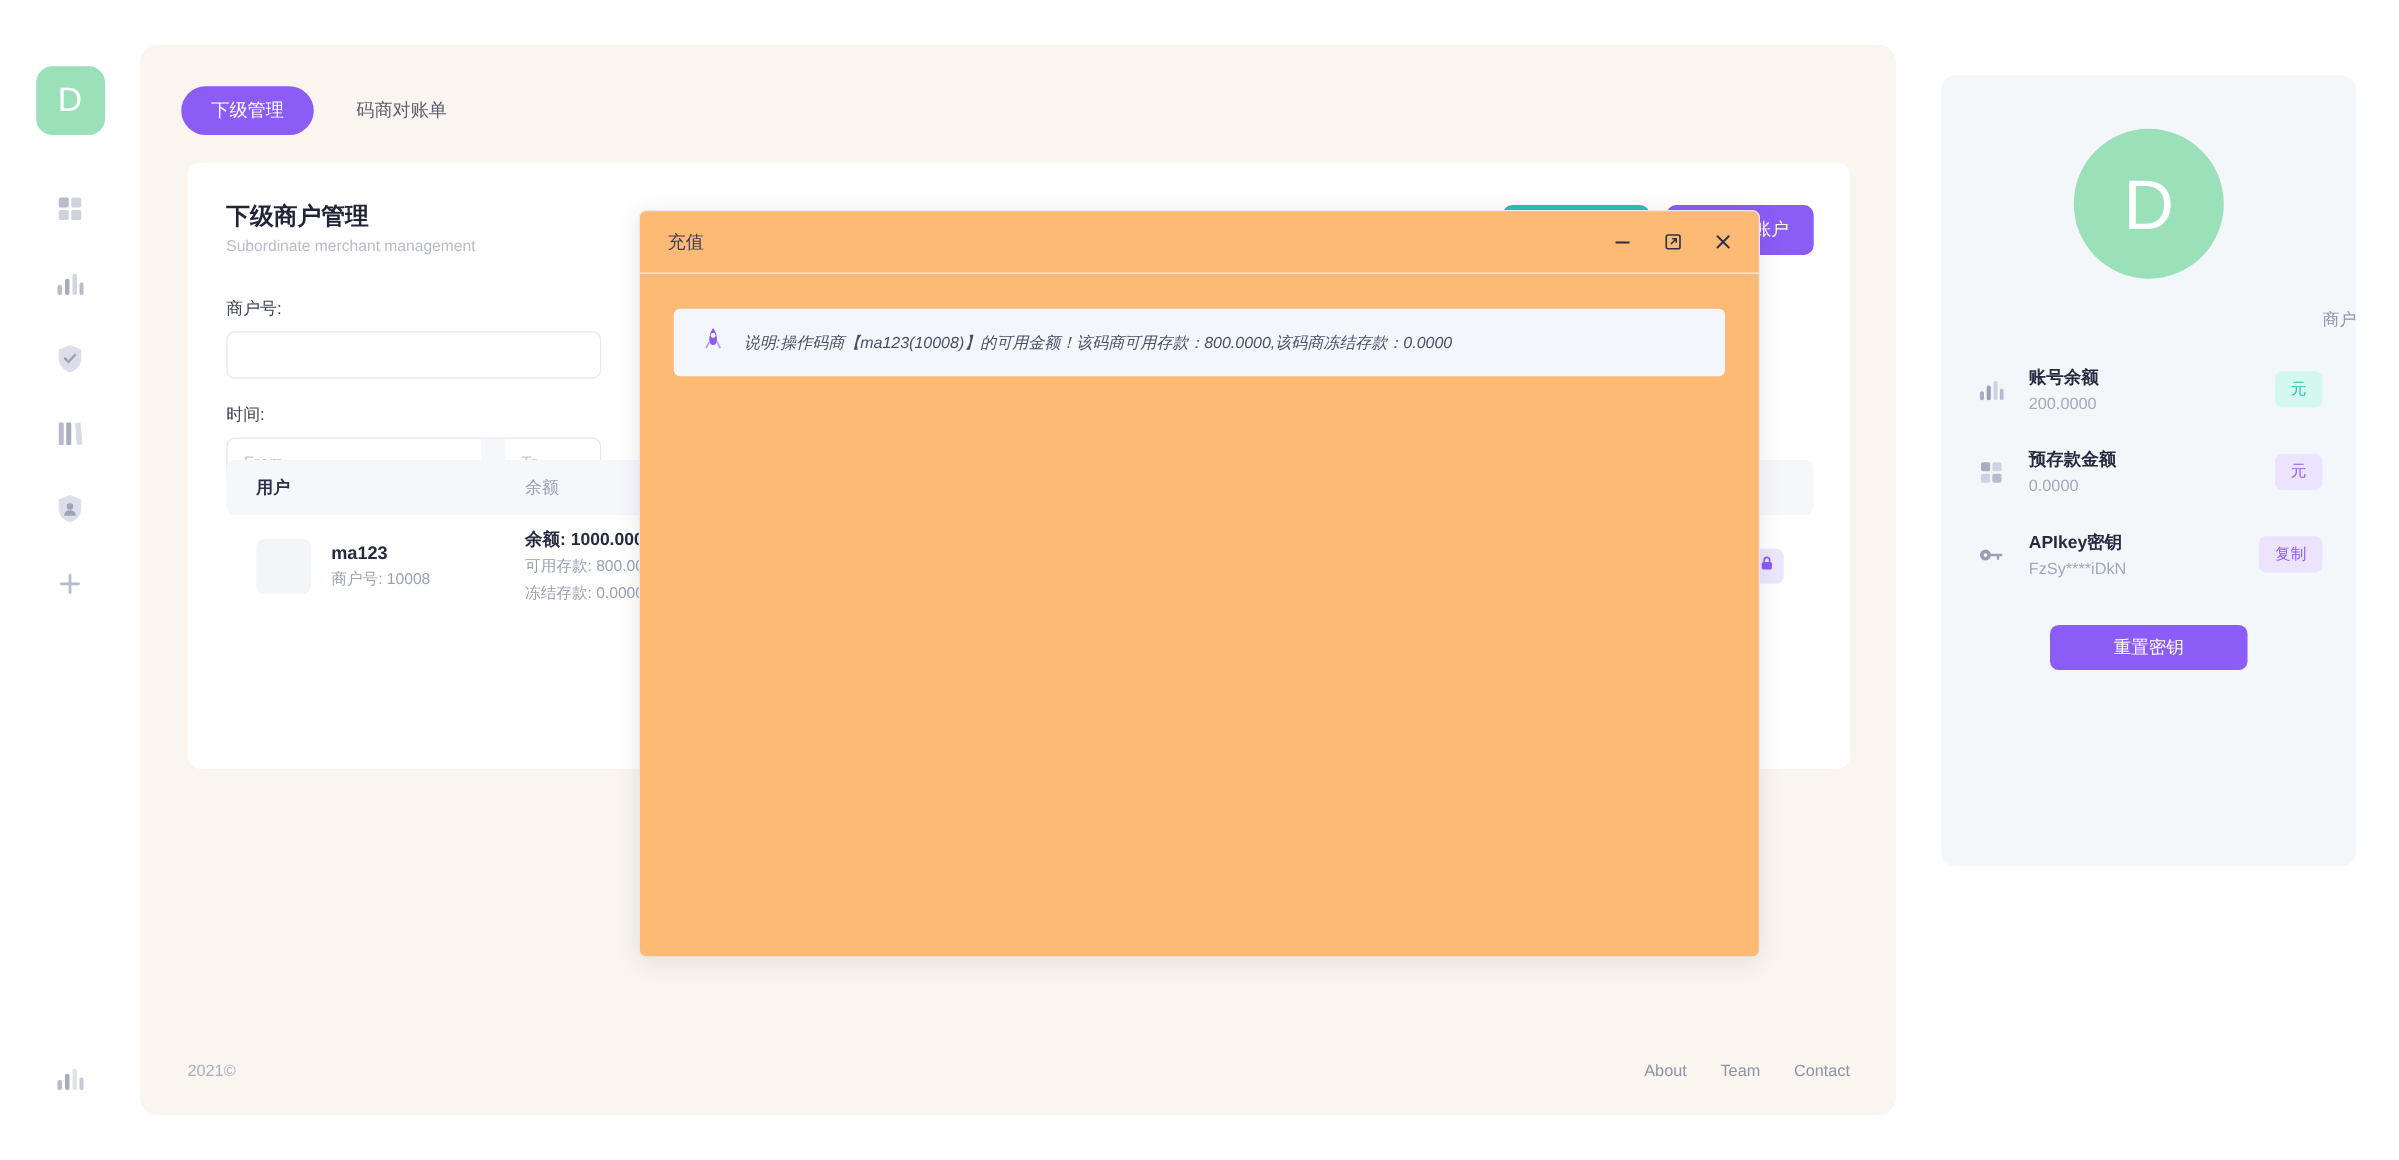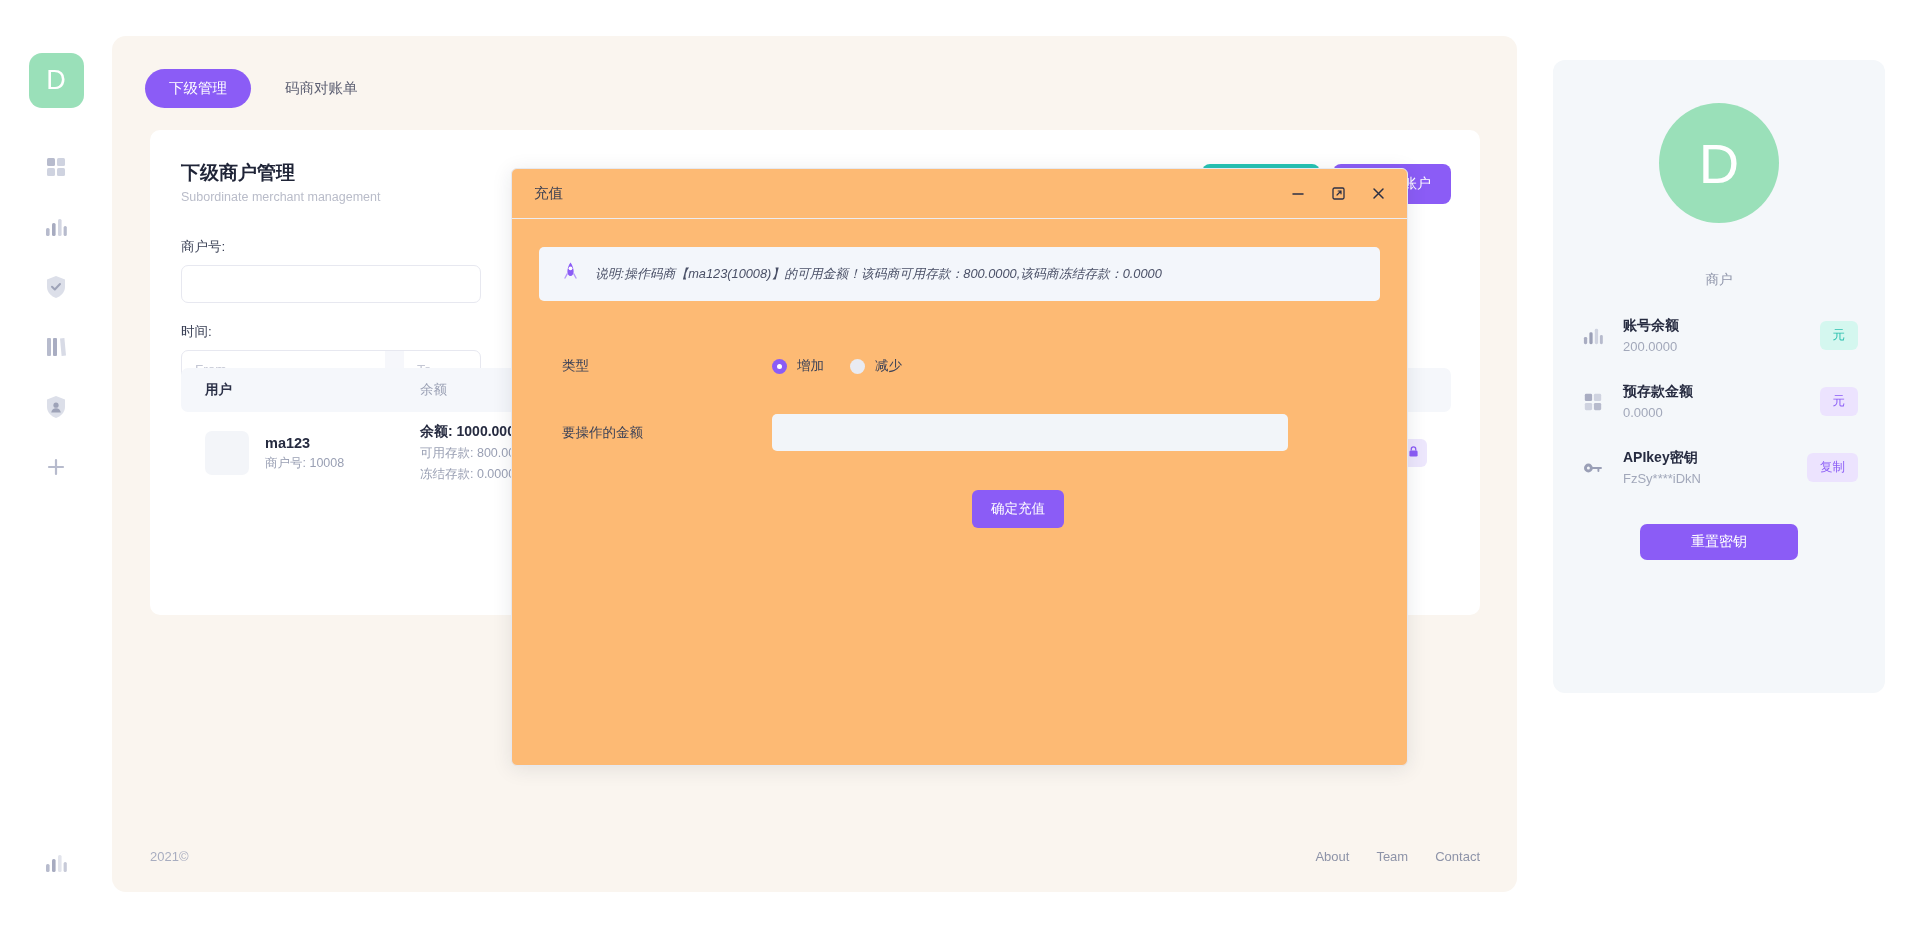--- a/index.html
+++ b/index.html
@@ -108,21 +108,21 @@
   
   .rpanel {
     position: absolute; left: 1553px; top: 60px; width: 332px; height: 633px;
     background: #f4f7fa; border-radius: 12px;
   }
   .rp-avatar {
     margin: 43px auto 0; width: 120px; height: 120px; border-radius: 60px;
     background: #9ae0b9; display: flex; align-items: center; justify-content: center;
     color: #ffffff; font-size: 56px; font-weight: 300;
   }
-  .rp-role { text-align: center; margin-top: 48px; font-size: 13.5px; color: #8d93a8; }
+  .rp-role { text-align: right; margin-top: 24px; font-size: 13.5px; color: #8d93a8; }
   .rp-list { margin-top: 28px; padding: 0 27px; display: flex; flex-direction: column; gap: 29px; }
   .rp-item { display: flex; align-items: center; gap: 17px; }
   .rp-ico { width: 26px; height: 26px; display: flex; align-items: center; justify-content: center; }
   .rp-txt { flex: 1; }
   .rp-title { font-size: 14px; font-weight: bold; color: #262b40; }
   .rp-val { font-size: 13px; color: #a2a8ba; margin-top: 4px; }
   .chip { border-radius: 6px; padding: 6px 13px; font-size: 12.5px; cursor: pointer; }
   .chip-teal { background: #d4f7ef; color: #2cc0ae; }
   .chip-purple { background: #ece3fe; color: #8b5cf6; }
   .chip-orange { background: #fdeecd; color: #e9a33a; font-weight: bold; }
@@ -446,37 +446,15 @@
       <span>
         <svg width="19" height="22" viewBox="0 0 20 24">
             <path d="M10 1.6 C12.4 4.6 13.4 8.6 13.4 12 C13.4 14.4 11.9 16.4 10 16.4 C8.1 16.4 6.6 14.4 6.6 12 C6.6 8.6 7.6 4.6 10 1.6 Z" fill="#8b5cf6"></path>
             <circle cx="10" cy="8" r="2.1" fill="#ffffff"></circle>
             <path d="M6.4 14 L4 18.6 M13.6 14 L16 18.6" stroke="#b79bfa" stroke-width="1.5" stroke-linecap="round"></path>
           </svg>
       </span>
       <div class="alert-txt">说明:操作码商【ma123(10008)】的可用金额！该码商可用存款：800.0000,该码商冻结存款：0.0000</div>
     </div>
 
-    <div class="mform">
-      <div class="mrow">
-        <div class="mlabel">类型</div>
-        <div class="radios">
-          <div class="radio">
-            <div class="rdot on"></div>
-            <div class="rtext">增加</div>
-          </div>
-          <div class="radio">
-            <div class="rdot"></div>
-            <div class="rtext">减少</div>
-          </div>
-        </div>
-      </div>
-
-      <div class="mrow">
-        <div class="mlabel">要操作的金额</div>
-        <input class="amount-inp" placeholder="" style="">
-      </div>
-
-      <button class="mconfirm">确定充值</button>
-    </div>
   </div>
 
 </div>
 
 </body></html>

